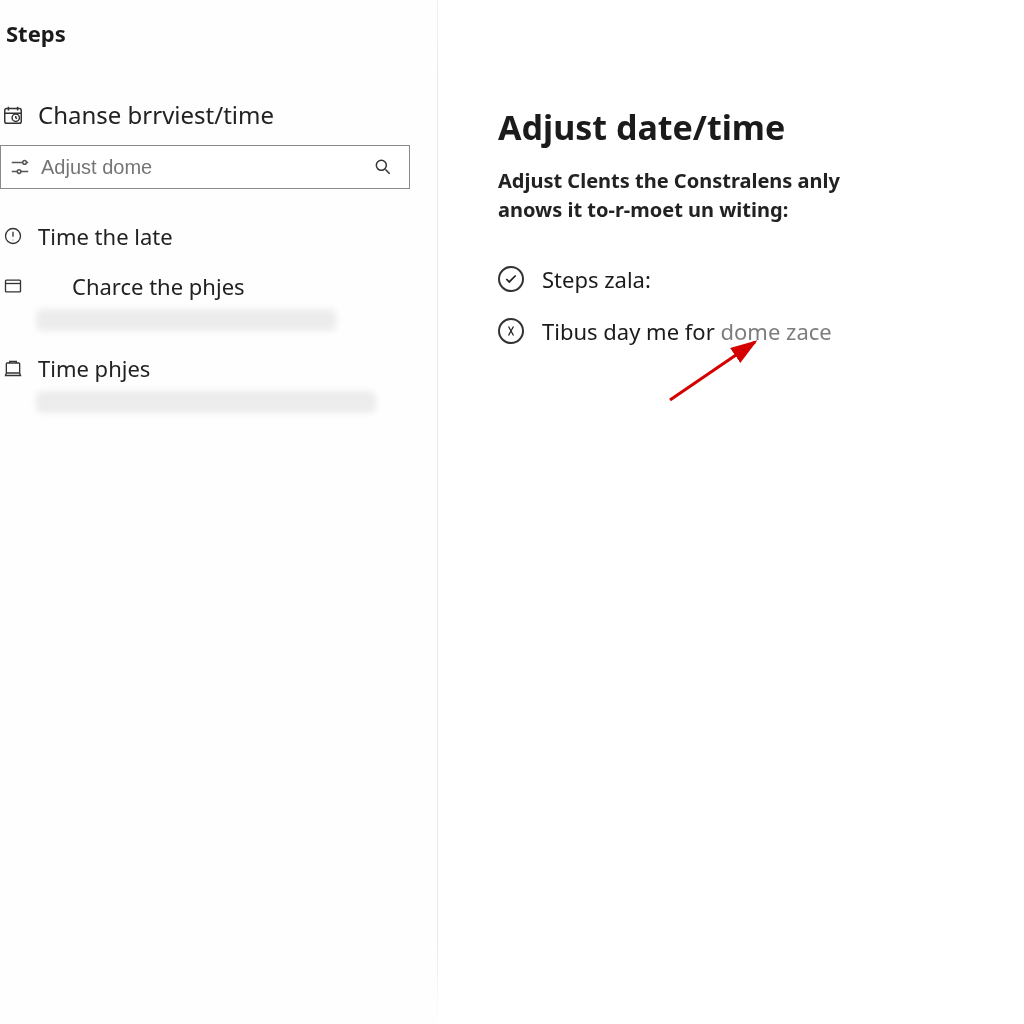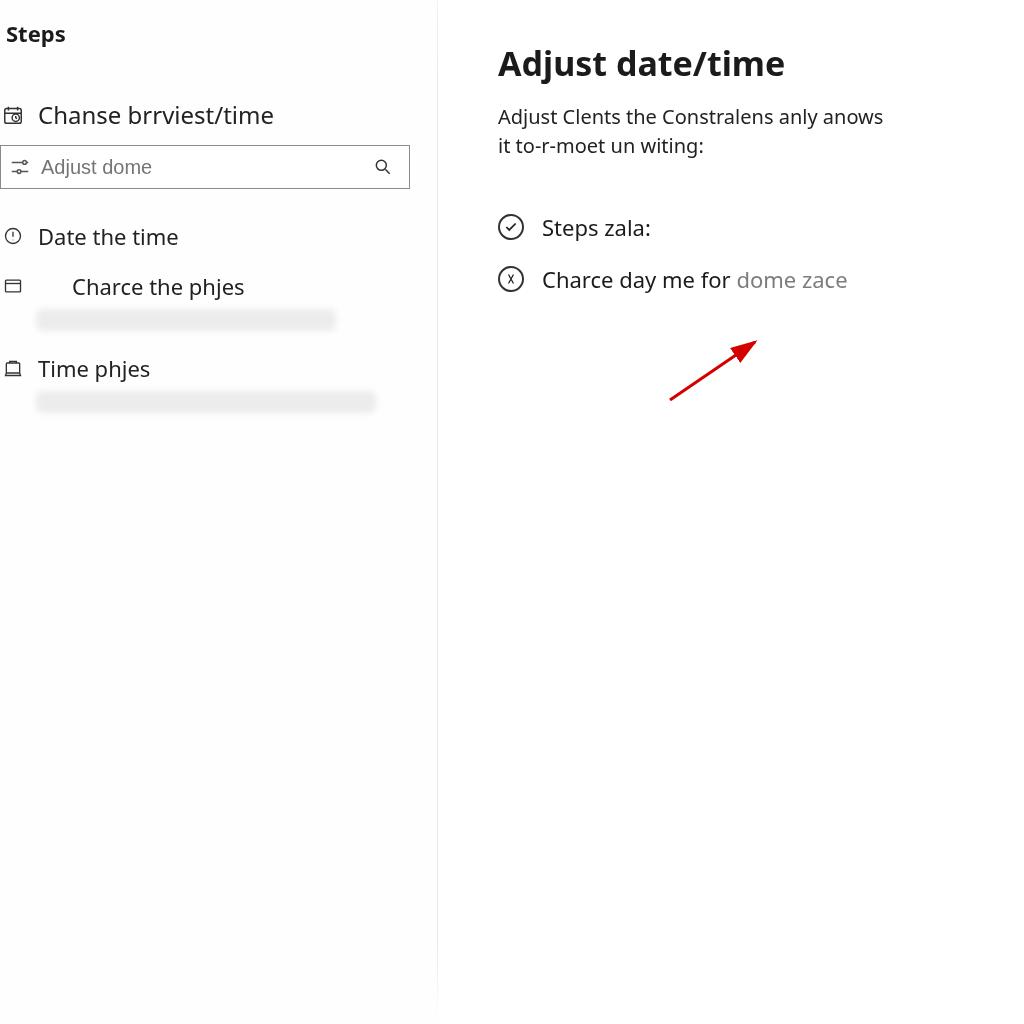--- a/index.html
+++ b/index.html
@@ -62,32 +62,33 @@
   .divider {
     position: absolute;
     right: 0; top: 0; bottom: 0;
     width: 1px;
     background: linear-gradient(#f2f2f2, #e9e9e9 8%, #e9e9e9 92%, #fff);
   }
 
   
   .right {
     flex: 1;
-    padding: 40px 18px 0 60px;
+    padding: 104px 18px 0 60px;
     background: #fff;
   }
   .right h1 {
     font-size: 34px; font-weight: 700;
     margin-bottom: 16px;
   }
   .desc {
     font-size: 20px; color: #222;
     line-height: 1.45;
-    margin-bottom: 52px;
+    margin-bottom: 40px;
     max-width: 400px;
+    font-weight: bold;
   }
   .opt {
     display: flex; align-items: center;
     gap: 18px;
     font-size: 22px;
     margin-bottom: 22px;
   }
   .opt .circ {
     width: 26px; height: 26px;
     border: 2px solid #333;
@@ -144,21 +145,21 @@
     </div>
   </div>
 
   <div class="left-item">
     <span class="ic">
       <svg width="20" height="20" viewBox="0 0 24 24" fill="none" stroke="#333" stroke-width="1.6">
         <circle cx="12" cy="12" r="9"></circle>
           <path d="M12 7v6M12 16.5v.5"></path>
       </svg>
     </span>
-    <span>Date the time</span>
+    <span>Time the late</span>
   </div>
 
   <div class="left-item" style="margin-bottom:0;gap:48px;">
     <span class="ic">
       <svg width="20" height="20" viewBox="0 0 24 24" fill="none" stroke="#333" stroke-width="1.6">
         <rect x="3" y="5" width="18" height="14" rx="1"></rect>
           <path d="M3 9h18"></path>
       </svg>
     </span>
     <span>Charce the phjes</span>
@@ -193,21 +194,21 @@
     <span>Steps zala:</span>
   </div>
 
   <div class="opt">
     <span class="circ">
       <svg width="12" height="12" viewBox="0 0 24 24" fill="none" stroke="#222" stroke-width="2.5">
         <path d="M7 3l10 18M17 3L7 21"></path>
       </svg>
     </span>
     <span>
-      <span>Charce day me for </span><span class="faded-tail">dome zace</span>
+      <span>Tibus day me for </span><span class="faded-tail">dome zace</span>
     </span>
   </div>
 </div>
 
 <svg class="arrow" width="120" height="80">
   <defs>
     <marker id="ah" markerWidth="10" markerHeight="10" refX="8" refY="3" orient="auto">
       <path d="M0,0 L9,3 L0,6 Z" fill="#d40000"></path>
     </marker>
   </defs>

